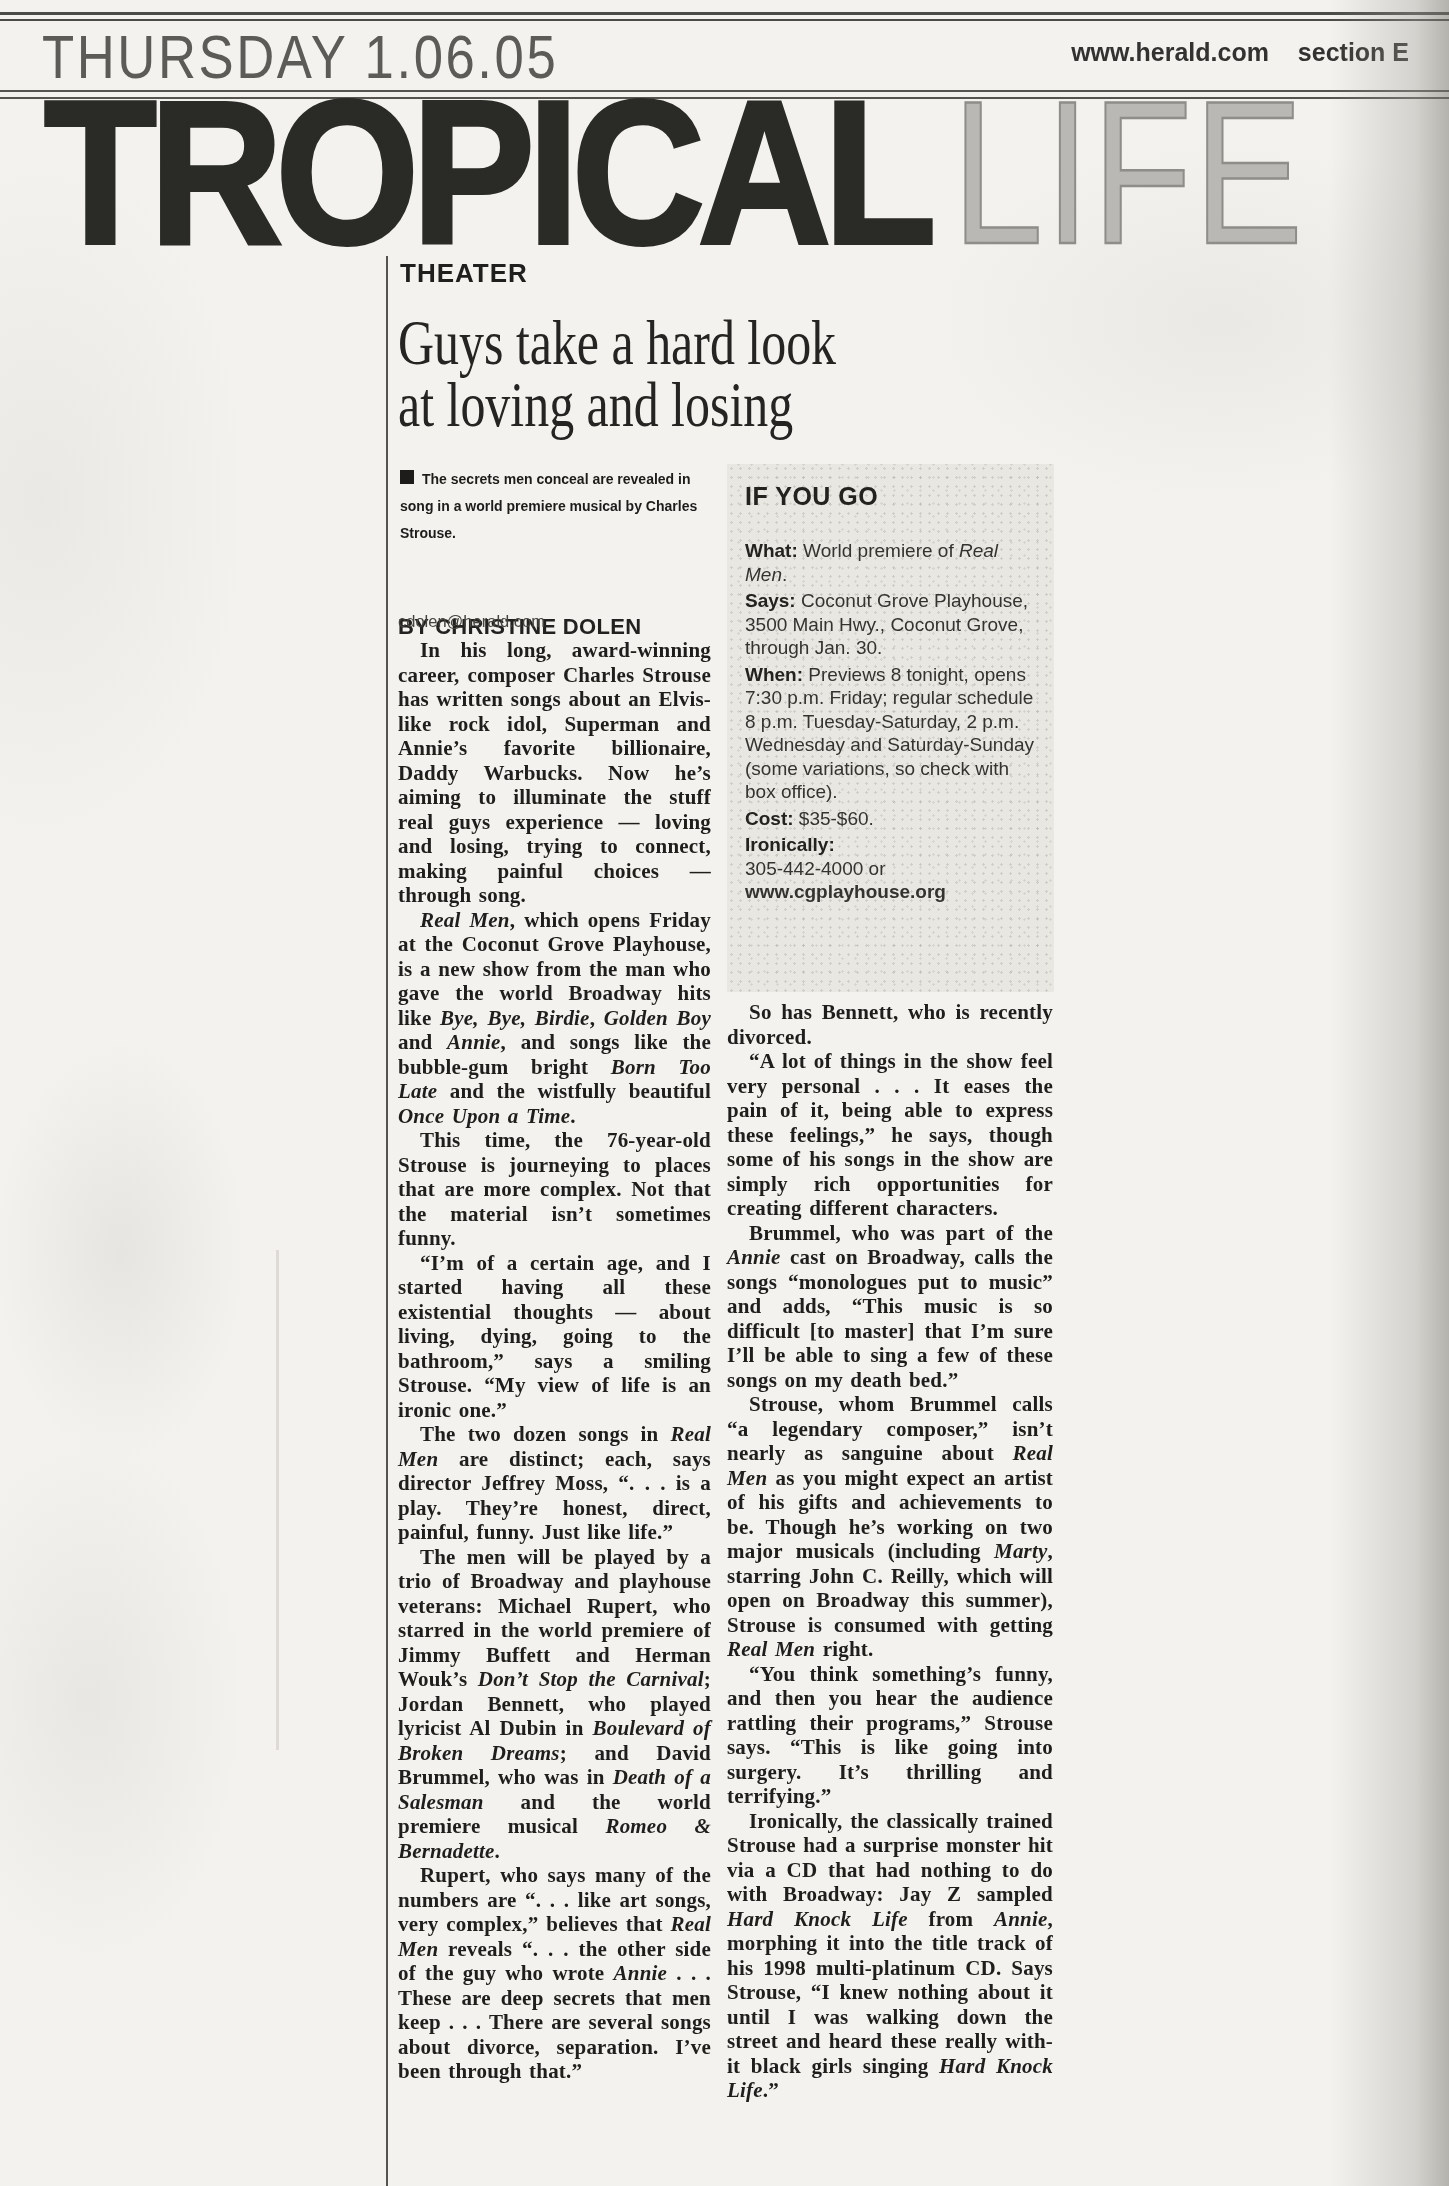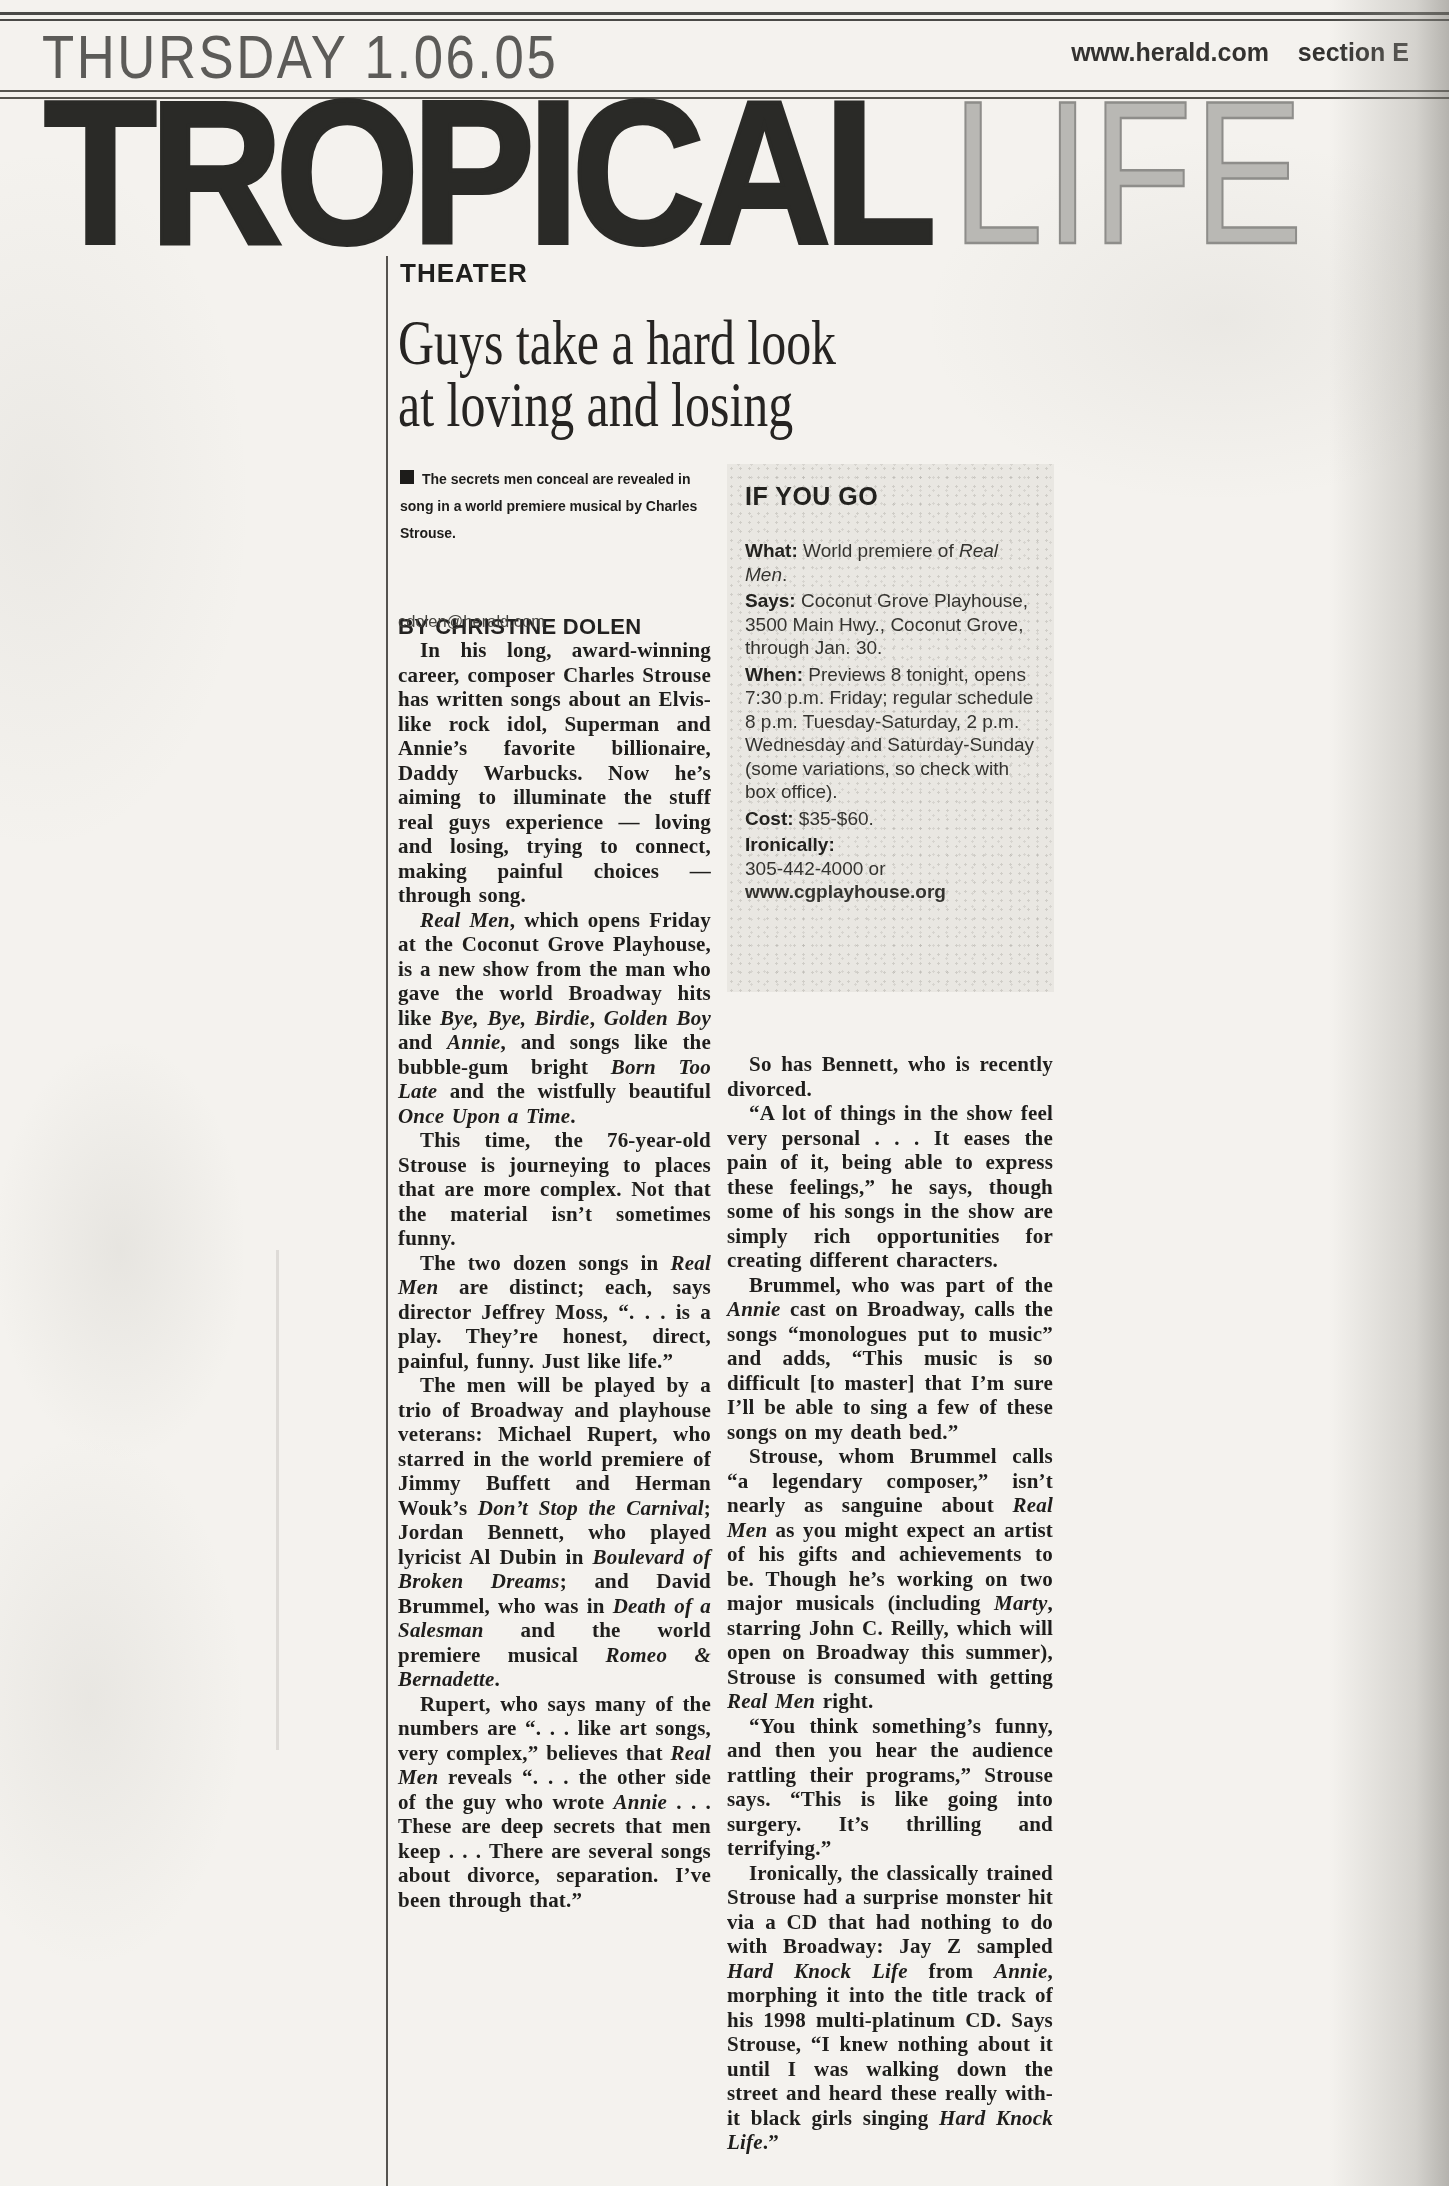--- a/index.html
+++ b/index.html
@@ -43,21 +43,21 @@
     font-weight:bold;color:#1d1c1a;}
   .summary .sq{display:inline-block;width:14px;height:14px;background:#1d1c1a;margin-right:8px;}
   .byline{position:absolute;left:398px;top:614px;font-family:"Liberation Sans",sans-serif;
     font-size:22px;font-weight:bold;color:#222120;letter-spacing:0.3px;}
   .byline-email{position:absolute;left:398px;top:612px;font-family:"Liberation Sans",sans-serif;
     font-size:16.5px;color:#45443f;}
   .col{position:absolute;font-size:21px;line-height:24.5px;text-align:justify;
     word-spacing:2px;letter-spacing:0.2px;color:#1f1e1c;font-weight:bold;}
   .col p{margin:0;text-indent:22px;}
   .col-left{left:398px;top:638px;width:313px;}
-  .col-right{left:727px;top:1052px;width:326px;}
+  .col-right{left:727px;top:1000px;width:326px;}
   .infobox{position:absolute;left:727px;top:464px;width:327px;height:528px;box-sizing:border-box;
     padding:18px 18px 0 18px;
     background-color:#e9e7e2;
     background-image:
       radial-gradient(rgba(118,116,108,0.22) 1px, transparent 1.4px),
       radial-gradient(rgba(118,116,108,0.16) 1px, transparent 1.4px);
     background-size:9px 9px, 13px 13px;background-position:0 0, 5px 7px;
     font-family:"Liberation Sans",sans-serif;color:#34332f;}
   .infobox-title{font-size:25px;font-weight:bold;color:#23221f;margin-bottom:28px;letter-spacing:0.5px;}
   .ib-field{font-size:19px;line-height:23.5px;margin-bottom:3px;text-align:left;}
@@ -86,20 +86,21 @@
 
   <div class="summary"><span class="sq"></span><span>The secrets men conceal are revealed in song in a world premiere musical by Charles Strouse.</span></div>
 
   <div class="byline">BY CHRISTINE DOLEN</div>
   <div class="byline-email">cdolen@herald.com</div>
 
   <div class="col col-left">
       <p><span>In his long, award-winning career, composer Charles Strouse has written songs about an Elvis-like rock idol, Superman and Annie’s favorite billionaire, Daddy Warbucks. Now he’s aiming to illuminate the stuff real guys experience — loving and losing, trying to connect, making painful choices — through song.</span></p>
       <p><i>Real Men</i><span>, which opens Friday at the Coconut Grove Playhouse, is a new show from the man who gave the world Broadway hits like </span><i>Bye, Bye, Birdie</i><span>, </span><i>Golden Boy</i><span> and </span><i>Annie</i><span>, and songs like the bubble-gum bright </span><i>Born Too Late</i><span> and the wistfully beautiful </span><i>Once Upon a Time</i><span>.</span></p>
       <p><span>This time, the 76-year-old Strouse is journeying to places that are more complex. Not that the material isn’t sometimes funny.</span></p>
+      <p><span>“I’m of a certain age, and I started having all these existential thoughts — about living, dying, going to the bathroom,” says a smiling Strouse. “My view of life is an ironic one.”</span></p>
       <p><span>The two dozen songs in </span><i>Real Men</i><span> are distinct; each, says director Jeffrey Moss, “. . . is a play. They’re honest, direct, painful, funny. Just like life.”</span></p>
       <p><span>The men will be played by a trio of Broadway and playhouse veterans: Michael Rupert, who starred in the world premiere of Jimmy Buffett and Herman Wouk’s </span><i>Don’t Stop the Carnival</i><span>; Jordan Bennett, who played lyricist Al Dubin in </span><i>Boulevard of Broken Dreams</i><span>; and David Brummel, who was in </span><i>Death of a Salesman</i><span> and the world premiere musical </span><i>Romeo &amp; Bernadette</i><span>.</span></p>
       <p><span>Rupert, who says many of the numbers are “. . . like art songs, very complex,” believes that </span><i>Real Men</i><span> reveals “. . . the other side of the guy who wrote </span><i>Annie</i><span> . . . These are deep secrets that men keep . . . There are several songs about divorce, separation. I’ve been through that.”</span></p>
     </div>
 
   <div class="infobox">
     <div class="infobox-title">IF YOU GO</div>
     <div class="infobox-fields">
         <div class="ib-field"><b class="ib-label">What: </b><span>World premiere of </span><i>Real Men</i><span>.</span></div>
         <div class="ib-field"><b class="ib-label">Says: </b><span>Coconut Grove Playhouse, 3500 Main Hwy., Coconut Grove, through Jan. 30.</span></div>

